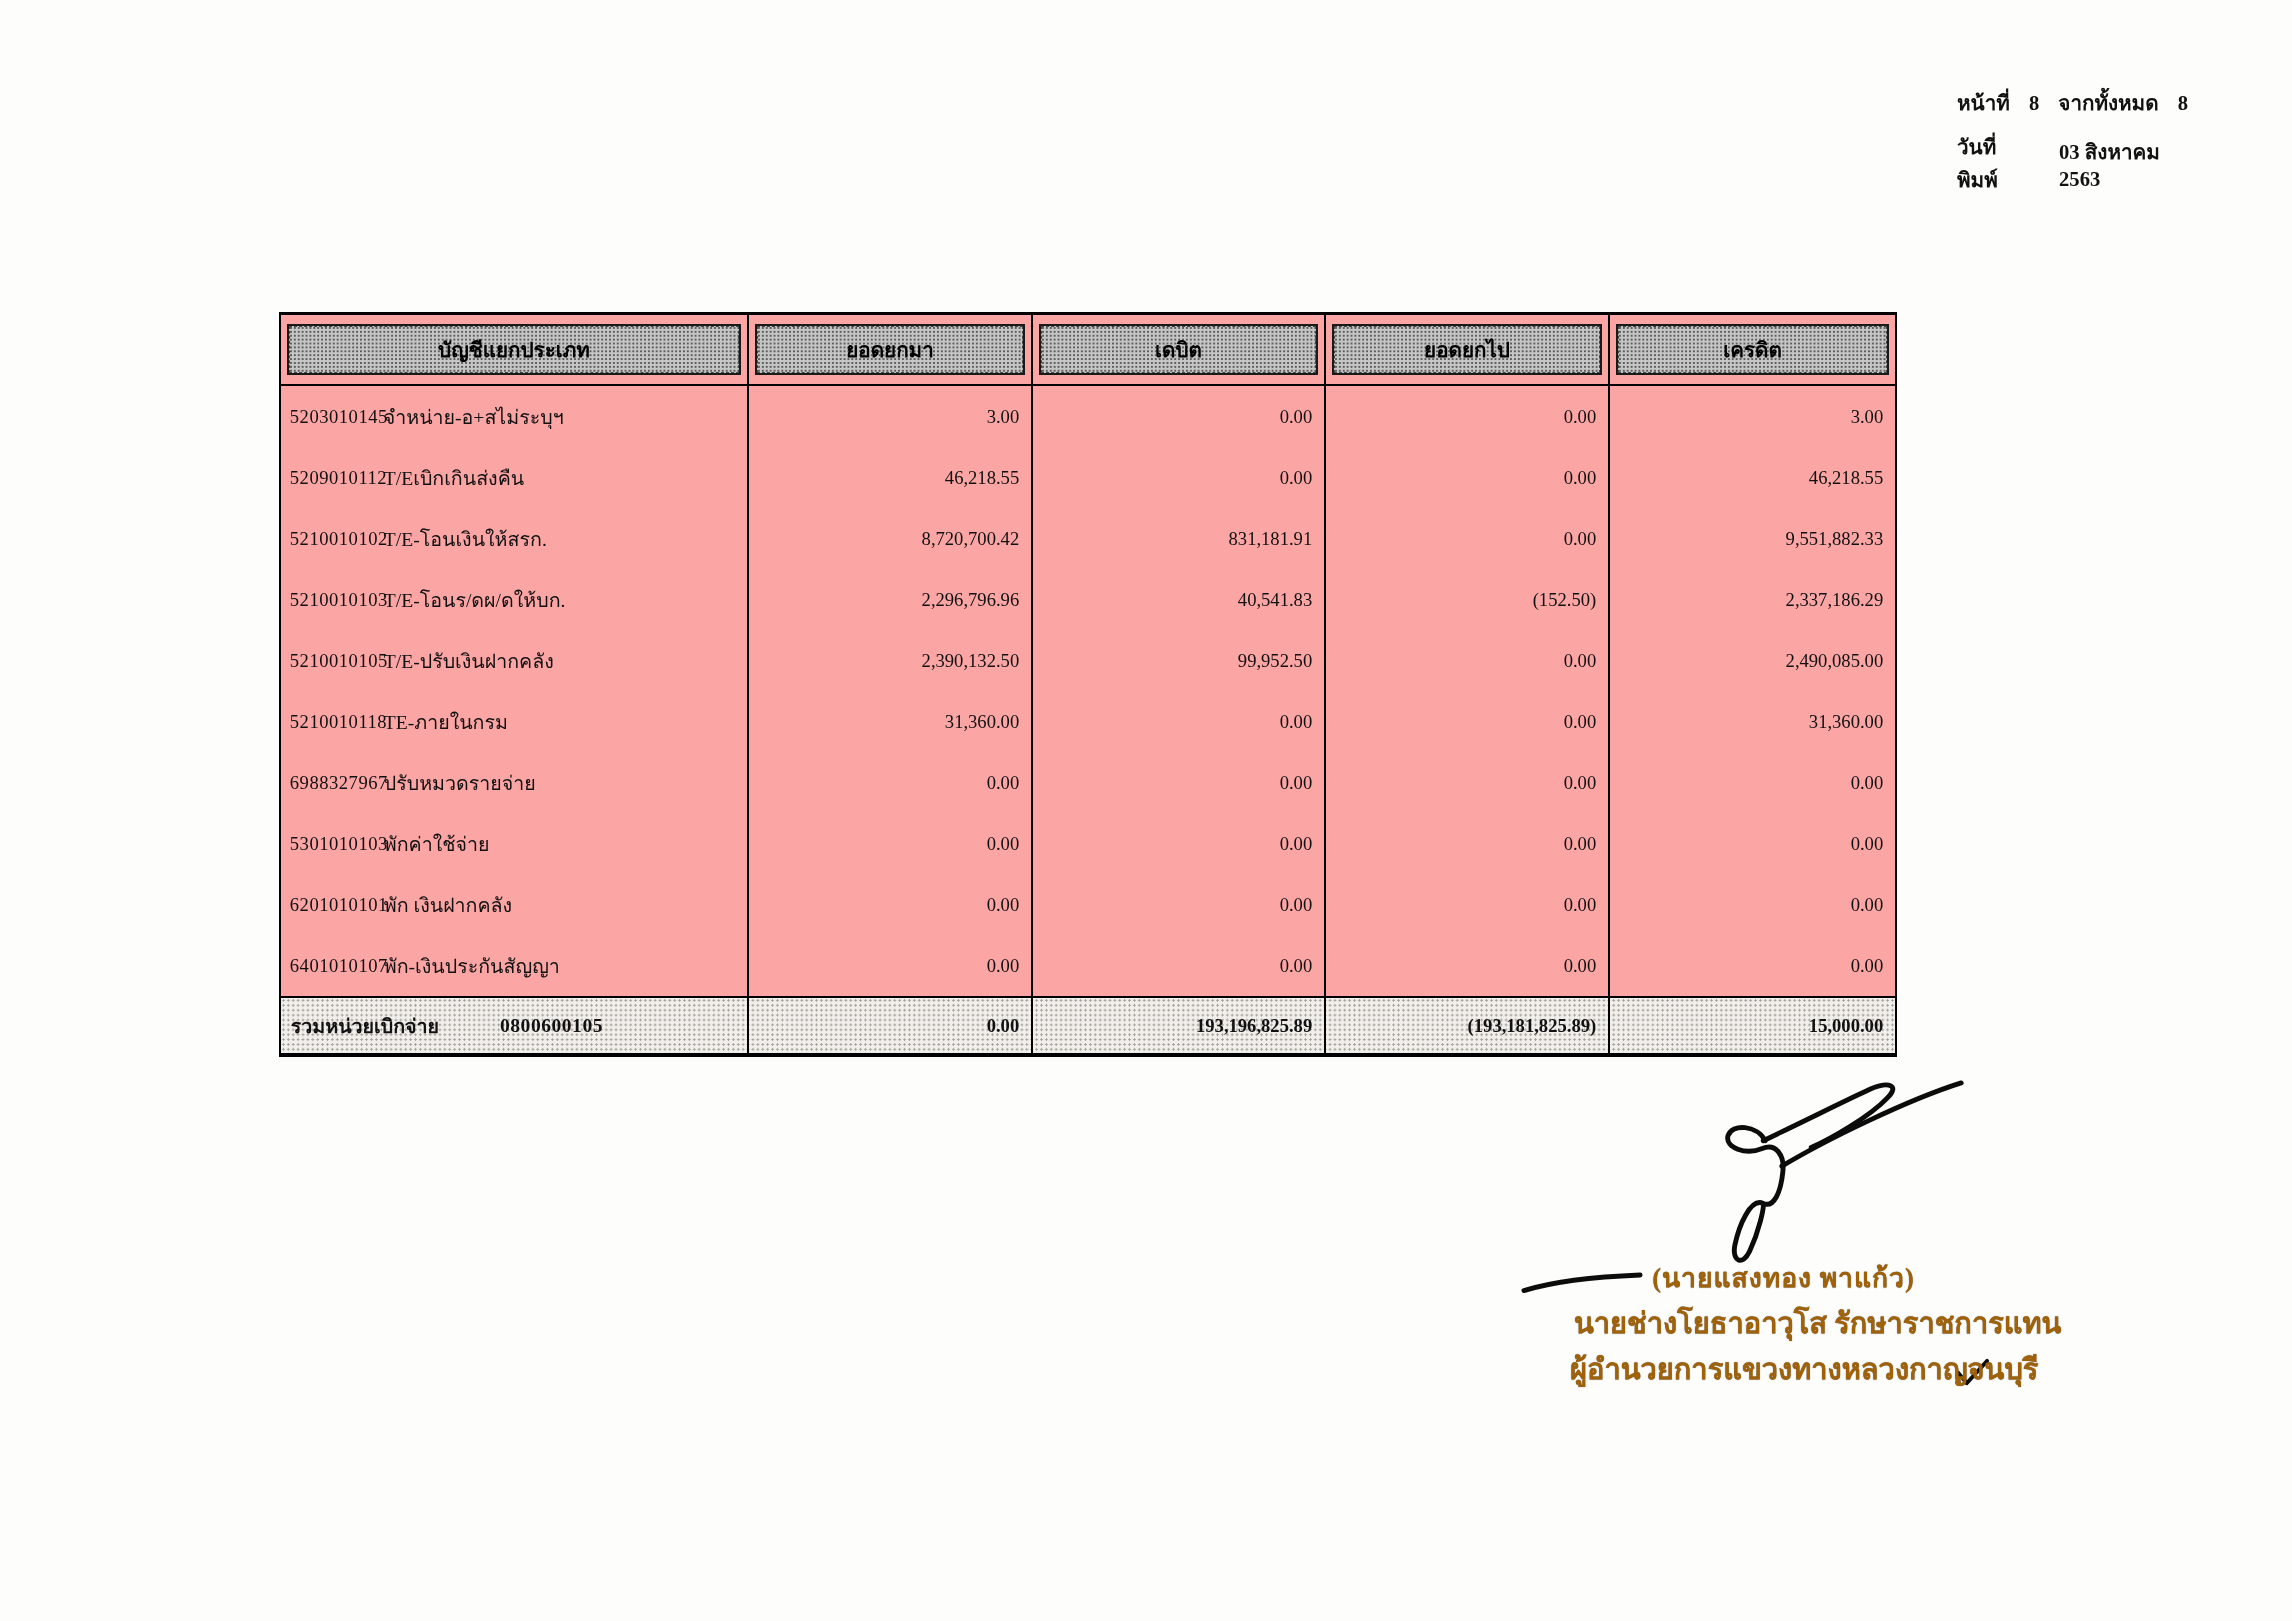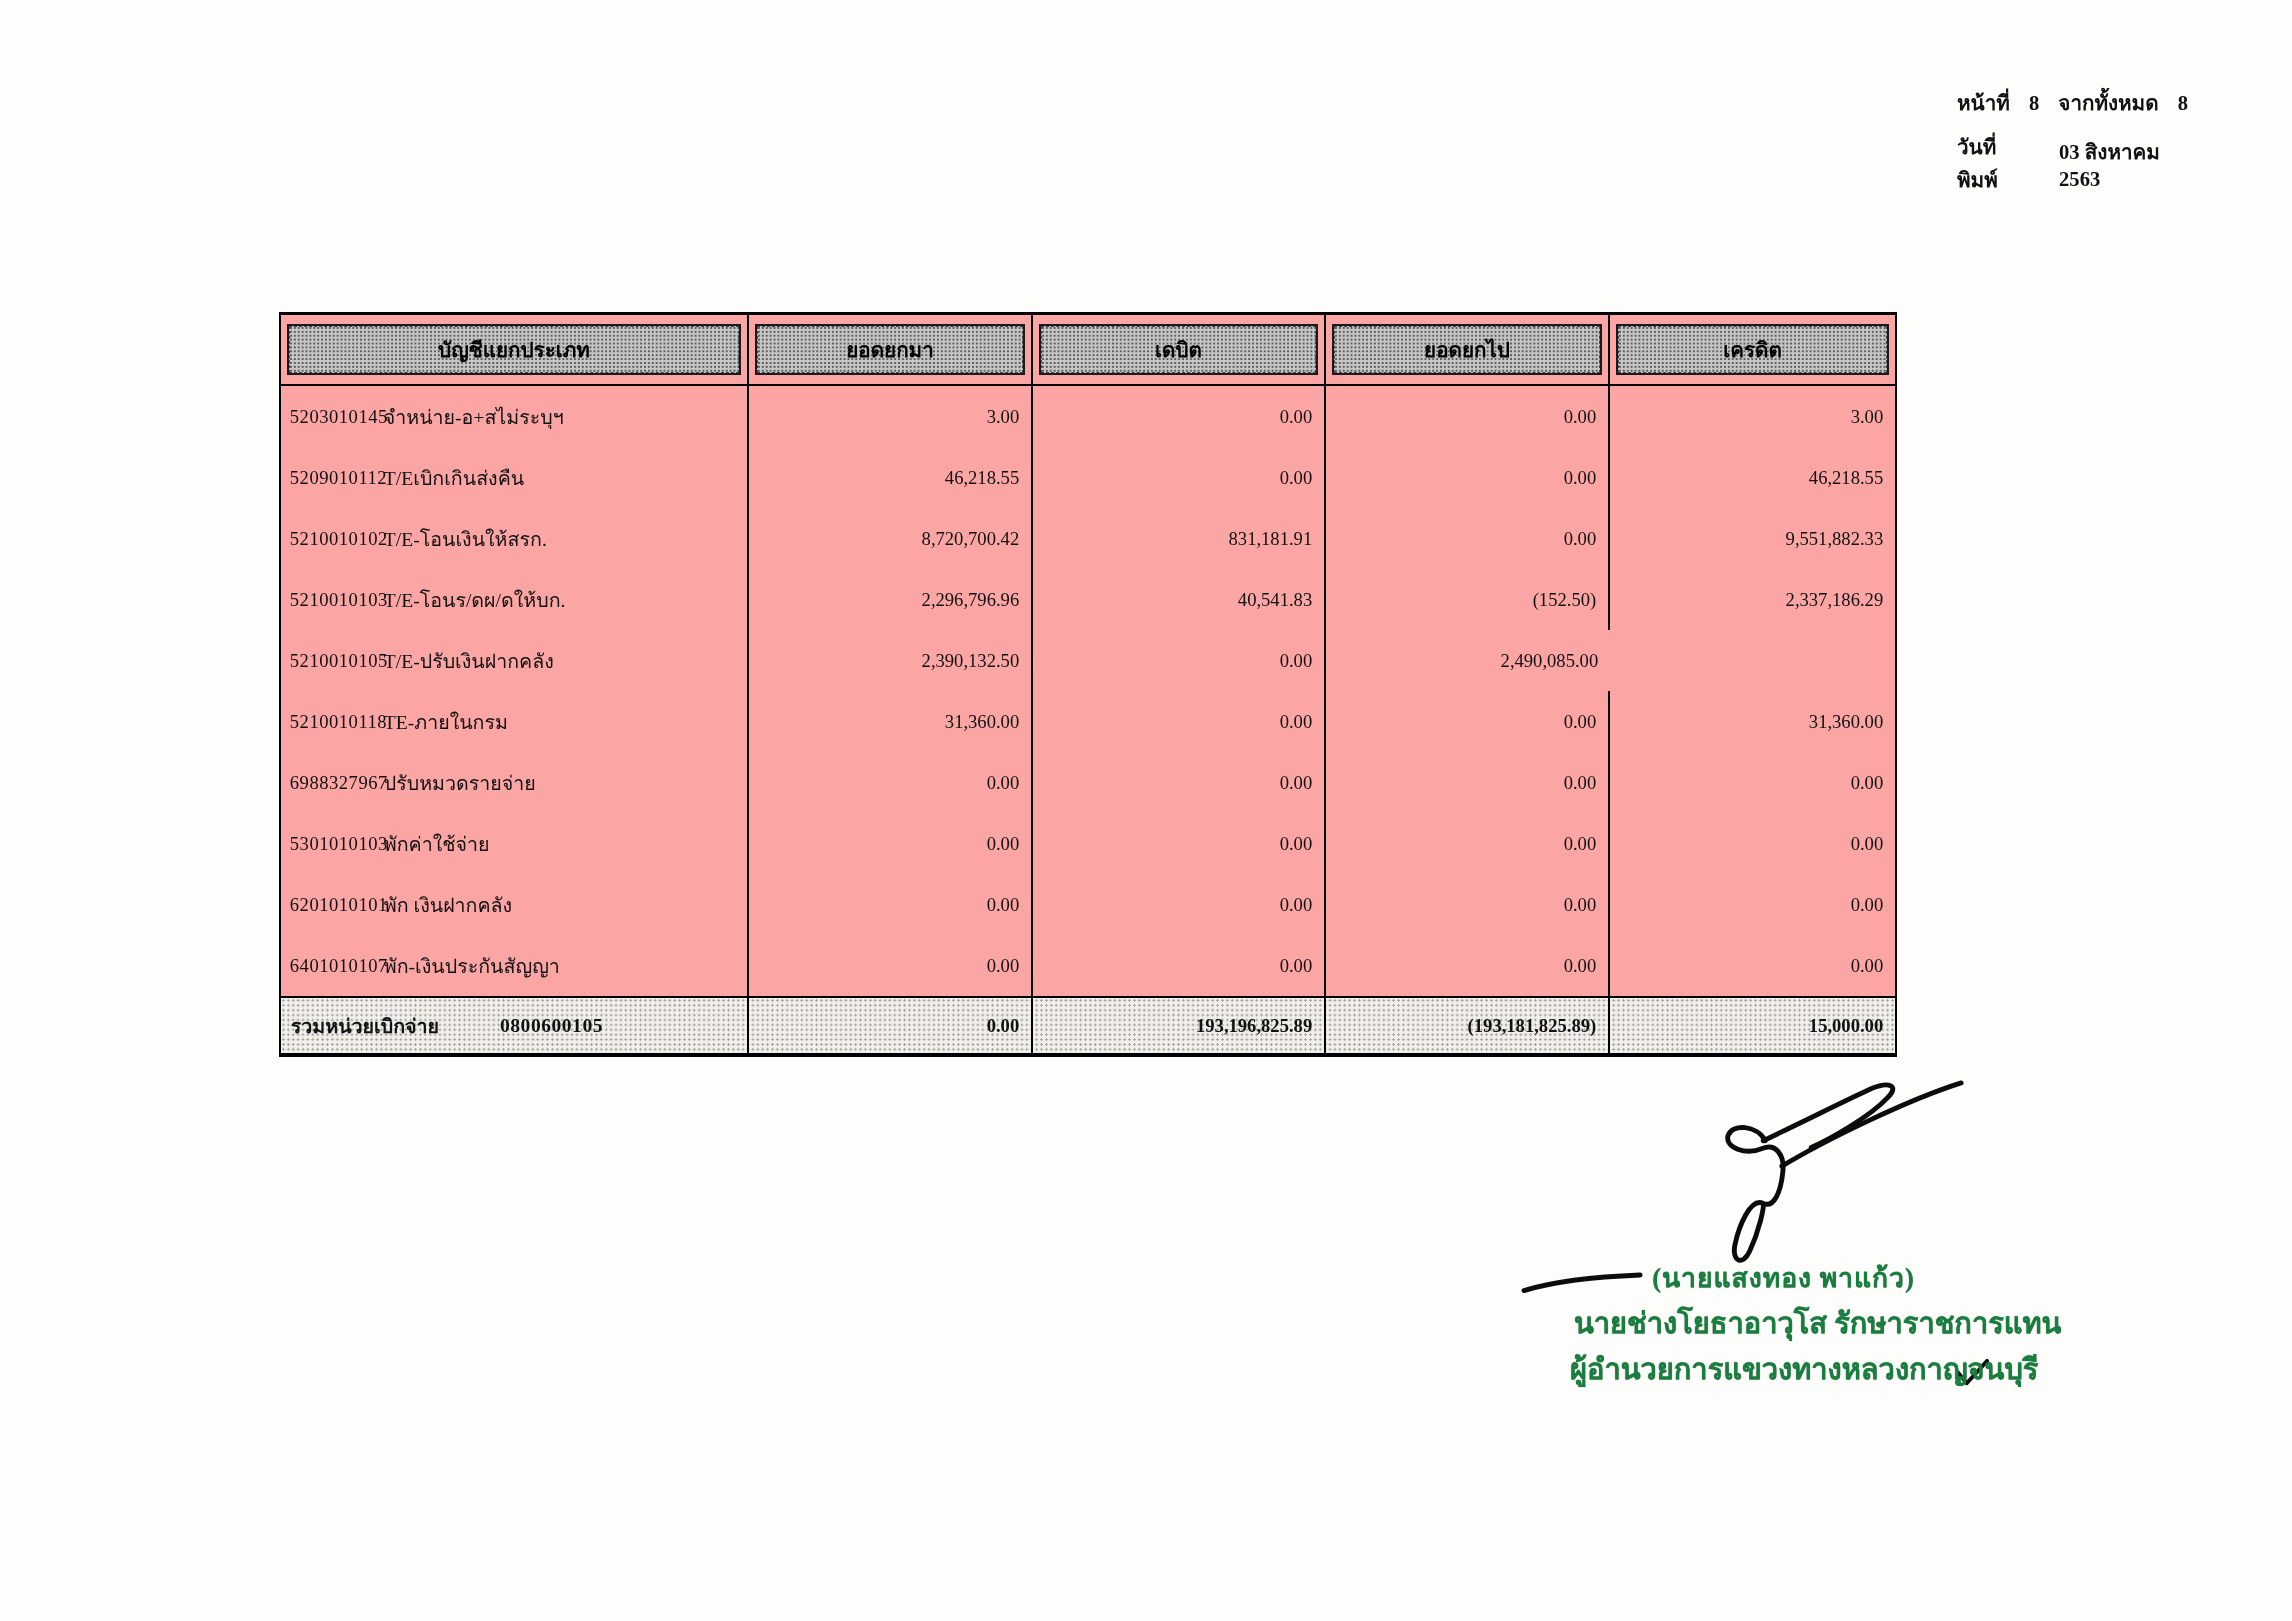--- a/index.html
+++ b/index.html
@@ -61,21 +61,21 @@
   .tfoot .num-cell{font-size:18.6px;}
 
   
   .sig-scribble{position:absolute;left:1720px;top:1078px;}
   .sig-dash{position:absolute;left:1521px;top:1270px;}
   .sig-check{position:absolute;left:1954px;top:1357px;}
   .sig-name{position:absolute;left:1607px;top:1257px;width:353px;text-align:center;
     font-size:26.5px;font-weight:bold;letter-spacing:1px;}
   .sig-pos1{position:absolute;left:1574px;top:1300px;font-size:29px;font-weight:bold;}
   .sig-pos2{position:absolute;left:1570px;top:1346px;font-size:29px;font-weight:bold;}
-  .sig-name,.sig-pos1,.sig-pos2{color:#15803d;text-shadow:0 0 1px #555;}
+  .sig-name,.sig-pos1,.sig-pos2{color:#a16207;text-shadow:0 0 1px #555;}
 </style>
 </head>
 <body>
 
 <div class="page">
 
 
   <div class="page-info">
     <div class="pi-row1">
       <span>หน้าที่</span>
@@ -148,20 +148,21 @@
           <div class="num-cell">40,541.83</div>
           <div class="num-cell">(152.50)</div>
           <div class="num-cell">2,337,186.29</div>
         </div>
         <div class="trow grid-row">
           <div class="acct-cell">
             <span class="acct-code">5210010105</span>
             <span class="acct-name">T/E-ปรับเงินฝากคลัง</span>
           </div>
           <div class="num-cell">2,390,132.50</div>
+          <div class="num-cell">99,952.50</div>
           <div class="num-cell">0.00</div>
           <div class="num-cell">2,490,085.00</div>
         </div>
         <div class="trow grid-row">
           <div class="acct-cell">
             <span class="acct-code">5210010118</span>
             <span class="acct-name">TE-ภายในกรม</span>
           </div>
           <div class="num-cell">31,360.00</div>
           <div class="num-cell">0.00</div>

